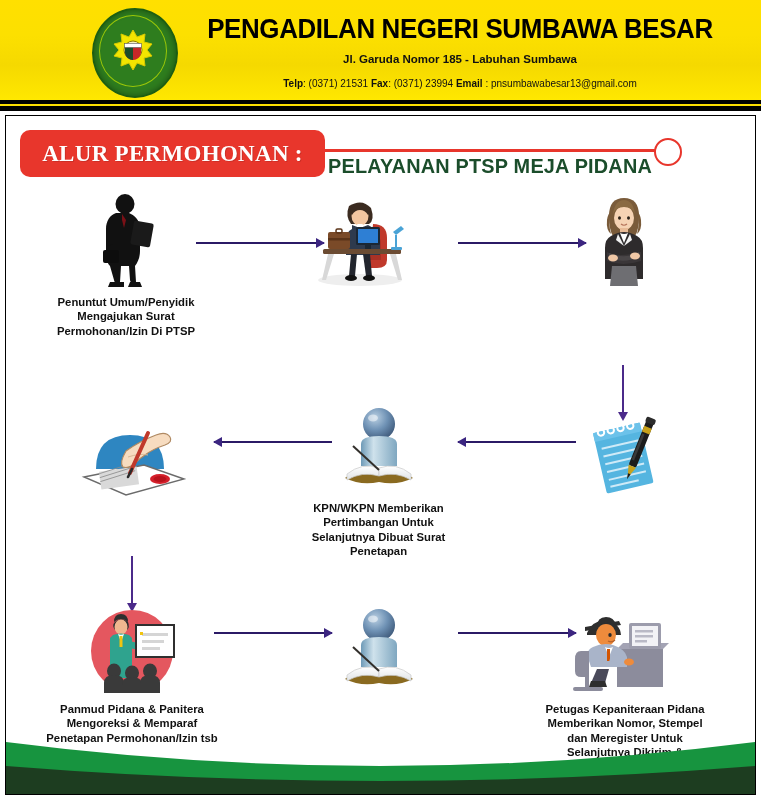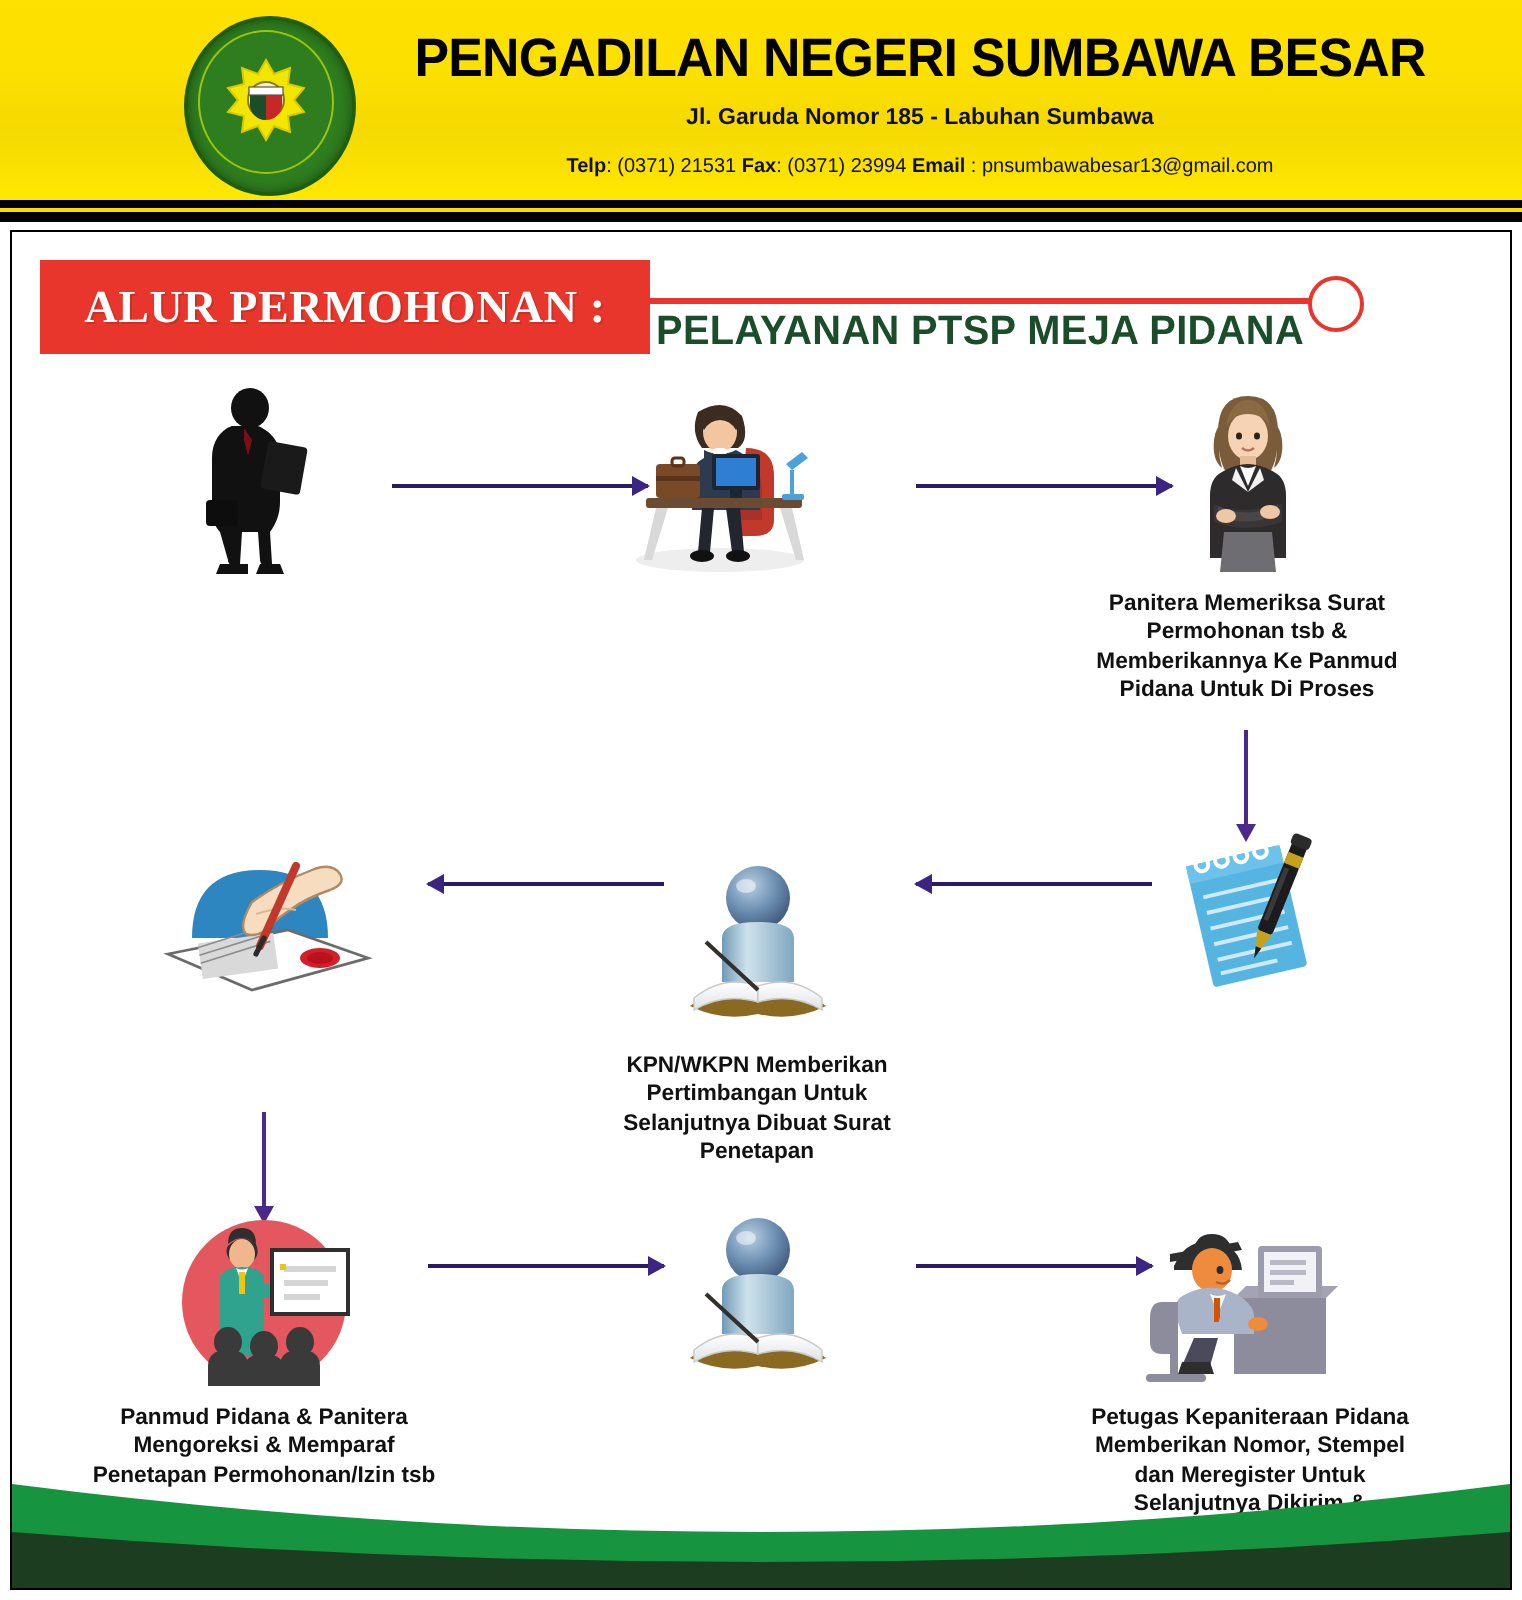--- a/index.html
+++ b/index.html
@@ -74,21 +74,21 @@
     position:absolute;left:5px;top:115px;width:749px;height:678px;
     border:1px solid #000;
     background:#fff;
     overflow:hidden;
   }
 
   
   .banner{
     position:absolute;left:14px;top:14px;width:305px;height:47px;
     background:#e8362c;
-    display:flex;align-items:center;justify-content:center;
+    display:flex;align-items:center;justify-content:center;border-radius:10px;
   }
   .banner-text{
     color:#fff;font-size:23px;font-weight:bold;
     font-family:"Liberation Serif", serif;
     letter-spacing:.3px;
     text-shadow:1px 1px 0 rgba(0,0,0,.12);
   }
   .rule-line{
     position:absolute;left:318px;top:33px;width:335px;height:2.5px;background:#e8362c;
   }
@@ -186,20 +186,21 @@
           </g>
           <g fill="#1a1a1a">
             <rect x="44" y="28" width="20" height="24" rx="2" transform="rotate(10 54 40)"></rect>
           </g>
           <rect x="15" y="56" width="16" height="13" rx="2" fill="#0d0d0d"></rect>
           <path d="M34 20 L38 26 L36 34 L34 26 Z" fill="#7a1016"></path>
           <path d="M22 88 L36 88 L36 93 L20 93 Z" fill="#111"></path>
           <path d="M42 88 L52 88 L54 93 L40 93 Z" fill="#111"></path>
         </svg>
       </div>
+      <div class="caption">Penuntut Umum/Penyidik<br>Mengajukan Surat<br>Permohonan/Izin Di PTSP</div>
     </div>
 
     <div class="arr-h head" style="left:190px;top:126px;width:128px;"></div>
 
     <div class="node" style="left:222px;top:78px;width:264px;">
       <div class="art">
         <svg class="art-svg" width="118" height="95" viewBox="0 0 118 95">
           <ellipse cx="59" cy="86" rx="42" ry="6" fill="#eeeeee"></ellipse>
 
           <path d="M72 30 q14 0 14 14 l0 22 q0 8 -10 8 l-8 0 z" fill="#c0392b"></path>
@@ -262,21 +263,20 @@
           <path d="M43 40 l-6 12 l8 -6 z" fill="#f2f2f2"></path>
 
           <path d="M20 58 q10 6 34 0 l0 9 q-18 6 -34 0 z" fill="#3a3638"></path>
           <path d="M22 59 q16 7 30 -1 l0 5 q-15 7 -30 1 z" fill="#4a4648"></path>
           <ellipse cx="26" cy="64" rx="5" ry="3.5" fill="#f0c7a5"></ellipse>
           <ellipse cx="48" cy="62" rx="5" ry="3.5" fill="#f0c7a5"></ellipse>
 
           <path d="M25 72 l24 0 l2 20 l-28 0 z" fill="#6e6e72"></path>
         </svg>
       </div>
-      <div class="caption">Panitera Memeriksa Surat<br>Permohonan tsb &amp;<br>Memberikannya Ke Panmud<br>Pidana Untuk Di Proses</div>
     </div>
 
     <div class="arr-v head" style="left:616px;top:249px;height:48px;"></div>
 
     <div class="node" style="left:510px;top:295px;width:215px;">
       <div class="art">
         <svg class="art-svg" width="96" height="95" viewBox="0 0 96 95">
           <g transform="rotate(-13 48 50)">
             <rect x="24" y="16" width="48" height="62" rx="2" fill="#55b5e0"></rect>
             <rect x="24" y="16" width="48" height="9" fill="#6cc2ea"></rect>
@@ -303,21 +303,21 @@
             <path d="M56 56 l4 12 l4 -12 z" fill="#c8a11a"></path>
             <path d="M58.5 64 l1.5 6 l1.5 -6 z" fill="#1c1c1c"></path>
             <rect x="55" y="4" width="10" height="6" rx="2" fill="#2b2b2b"></rect>
           </g>
         </svg>
       </div>
     </div>
 
     <div class="arr-h head-left" style="left:452px;top:325px;width:118px;"></div>
 
-    <div class="node" style="left:265px;top:309px;width:215px;">
+    <div class="node" style="left:265px;top:284px;width:215px;">
       <div class="art">
         <svg class="art-svg" width="96" height="95" viewBox="0 0 96 95">
           <defs>
             <radialGradient id="headg5" cx="38%" cy="30%" r="70%">
               <stop offset="0%" stop-color="#b9cfe2"></stop>
               <stop offset="55%" stop-color="#6f92b5"></stop>
               <stop offset="100%" stop-color="#435f80"></stop>
             </radialGradient>
             <linearGradient id="bodyg5" x1="0" y1="0" x2="1" y2="0">
               <stop offset="0%" stop-color="#6e9ab7"></stop>

